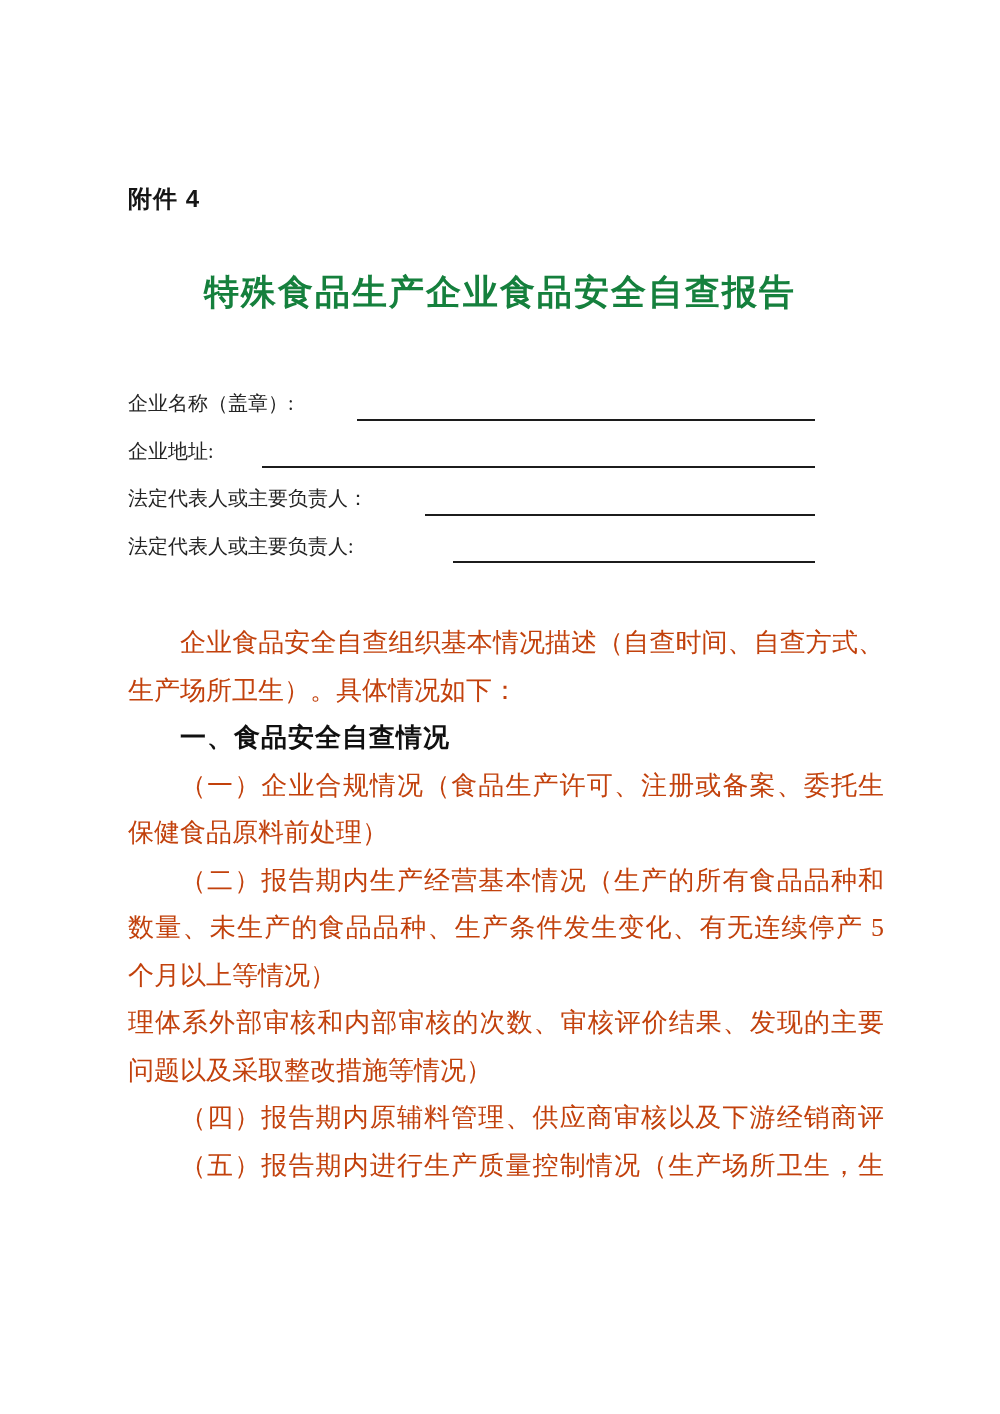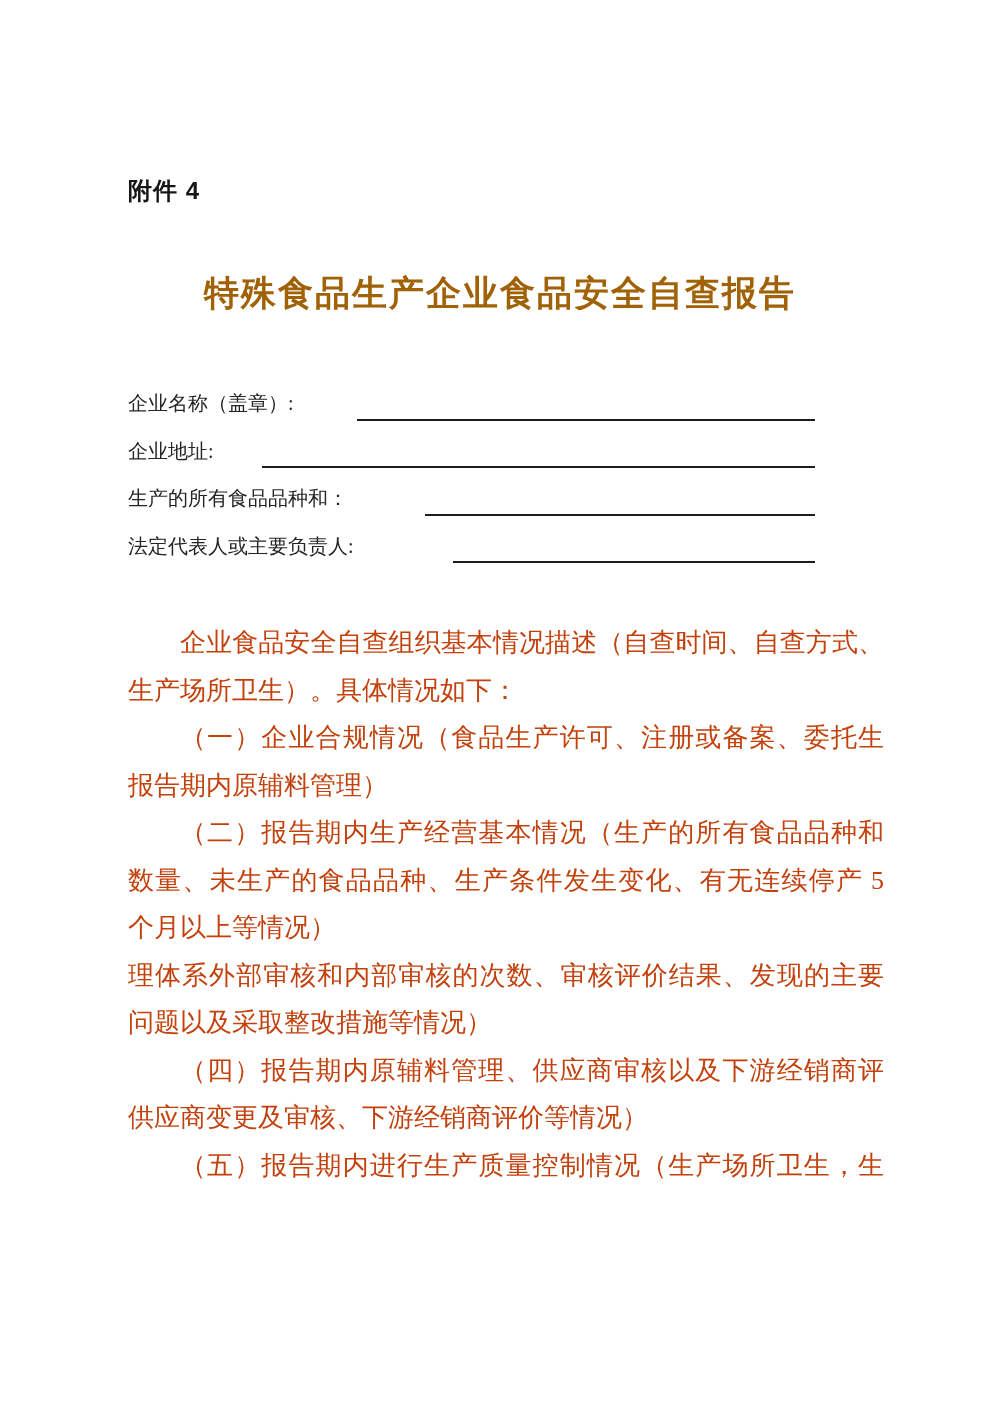--- a/index.html
+++ b/index.html
@@ -13,39 +13,39 @@
     height: 1414px;
     margin: 0 auto;
     background: #ffffff;
     overflow: hidden;
     font-family: "Liberation Serif", "DejaVu Serif", serif;
     color: #1f1f1f;
   }
   .attachment-label {
     position: absolute;
     left: 128px;
-    top: 176px;
+    top: 184px;
     font-family: "Liberation Sans", "DejaVu Sans", sans-serif;
     font-weight: bold;
     font-size: 24px;
     line-height: 30px;
     color: #161616;
     letter-spacing: 1px;
   }
   .doc-title {
     position: absolute;
     left: 0;
     right: 0;
     top: 270px;
     text-align: center;
-    font-family: Liberation Sans, sans-serif;
+    font-family: Liberation Serif, serif;
     font-weight: bold;
     font-size: 35px;
     line-height: 46px;
-    color: #a16207;
+    color: #15803d;
     letter-spacing: 2px;
     white-space: nowrap;
   }
   .form-area {
     position: absolute;
     left: 128px;
     top: 380px;
     width: 687px; 
   }
   .form-row {
@@ -112,37 +112,37 @@
   <div class="form-area">
     <div class="form-row r1">
       <span>企业名称（盖章）:</span>
       <span class="blank-line"></span>
     </div>
     <div class="form-row r2">
       <span>企业地址:</span>
       <span class="blank-line"></span>
     </div>
     <div class="form-row r3">
-      <span>生产的所有食品品种和：</span>
+      <span>法定代表人或主要负责人：</span>
       <span class="blank-line"></span>
     </div>
     <div class="form-row r4">
       <span>法定代表人或主要负责人:</span>
       <span class="blank-line"></span>
     </div>
   </div>
 
   <div class="body-area">
     <div class="body-line indent fill">企业食品安全自查组织基本情况描述（自查时间、自查方式、</div>
     <div class="body-line">生产场所卫生）。具体情况如下：</div>
+    <div class="body-line indent heading">一、食品安全自查情况</div>
     <div class="body-line indent fill">（一）企业合规情况（食品生产许可、注册或备案、委托生</div>
-    <div class="body-line">报告期内原辅料管理）</div>
+    <div class="body-line">保健食品原料前处理）</div>
     <div class="body-line indent fill">（二）报告期内生产经营基本情况（生产的所有食品品种和</div>
     <div class="body-line fill">数量、未生产的食品品种、生产条件发生变化、有无连续停产 5</div>
     <div class="body-line">个月以上等情况）</div>
     <div class="body-line fill">理体系外部审核和内部审核的次数、审核评价结果、发现的主要</div>
     <div class="body-line">问题以及采取整改措施等情况）</div>
     <div class="body-line indent fill">（四）报告期内原辅料管理、供应商审核以及下游经销商评</div>
-    <div class="body-line">供应商变更及审核、下游经销商评价等情况）</div>
     <div class="body-line indent fill">（五）报告期内进行生产质量控制情况（生产场所卫生，生</div>
   </div>
 
 </div>
 
 </body></html>

